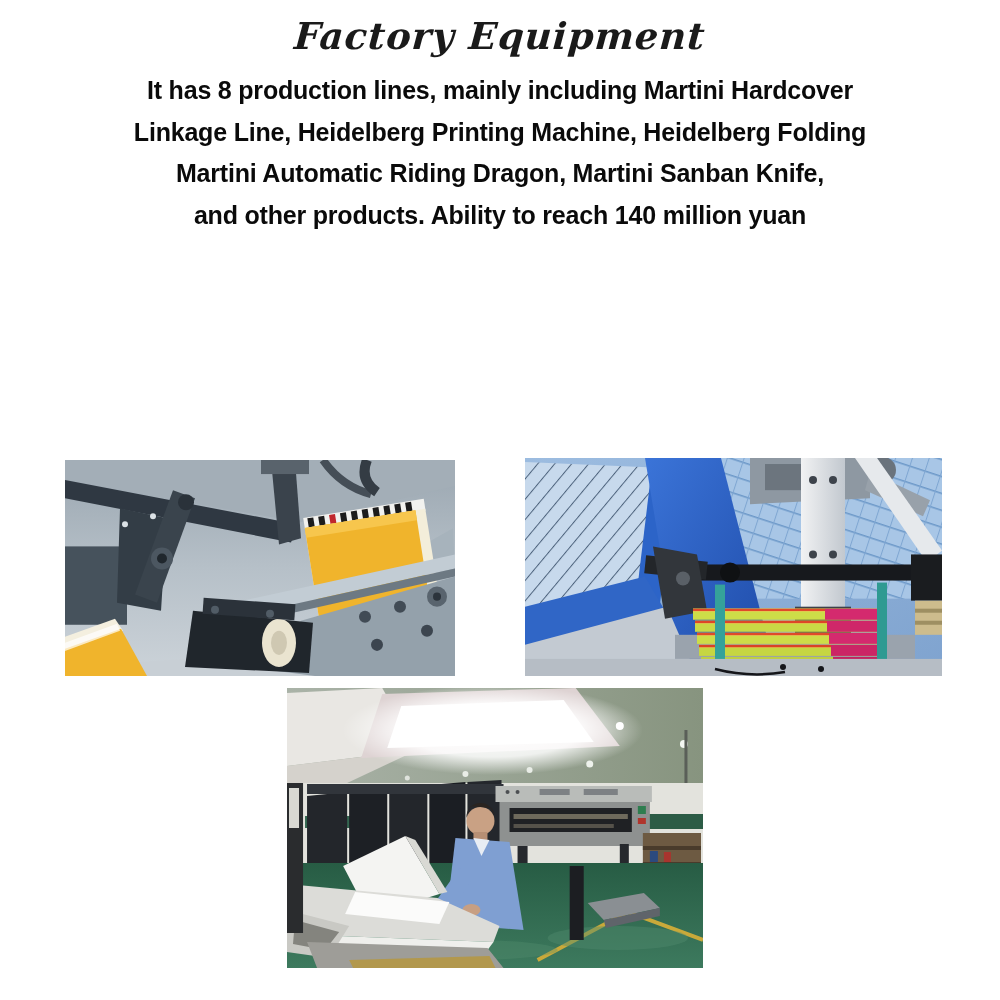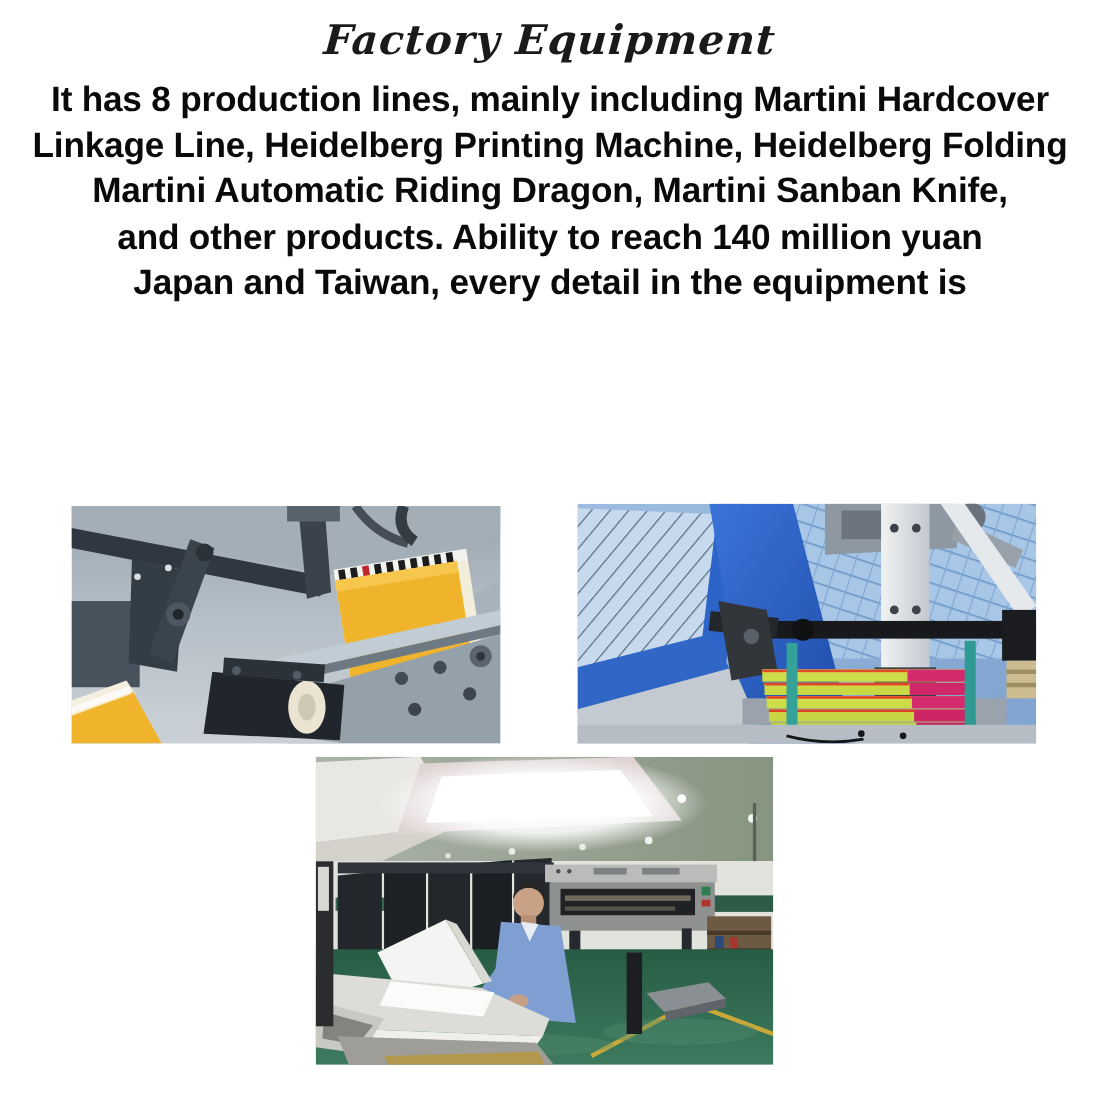--- a/index.html
+++ b/index.html
@@ -2,41 +2,40 @@
 <html><head>
 <meta charset="utf-8">
 <style>
   html,body{margin:0;padding:0;background:#fff;}
   .canvas{position:relative;width:1000px;height:1000px;background:#ffffff;overflow:hidden;
           font-family:"Liberation Sans",sans-serif;}
   .title{position:absolute;top:14px;left:0;width:100%;text-align:center;
          font-family:"DejaVu Serif",serif;font-style:italic;font-weight:bold;
          font-size:37px;color:#1a1a1a;letter-spacing:1px;transform:skewX(-4deg);}
   .para{position:absolute;top:70px;left:0;width:100%;text-align:center;color:#0a0a0a;}
-  .para .line{font-weight:bold;font-size:32px;line-height:41.5px;letter-spacing:-0.2px;
+  .para .line{font-weight:bold;font-size:25px;line-height:41.5px;letter-spacing:-0.2px;
               font-family:"Liberation Sans",sans-serif;}
   .photo{position:absolute;display:block;}
   .photo svg{display:block;width:100%;height:100%;}
   #photo1{left:65px;top:460px;width:390px;height:216px;}
   #photo2{left:525px;top:458px;width:417px;height:218px;}
   #photo3{left:287px;top:688px;width:416px;height:280px;}
 </style>
 </head>
 <body>
 
 <div class="canvas">
 
   <div class="title">Factory Equipment</div>
 
   <div class="para">
     <div class="line">It has 8 production lines, mainly including Martini Hardcover</div>
     <div class="line">Linkage Line, Heidelberg Printing Machine, Heidelberg Folding</div>
     <div class="line">Martini Automatic Riding Dragon, Martini Sanban Knife,</div>
     <div class="line">and other products. Ability to reach 140 million yuan</div>
-    <div class="line">Japan and Taiwan, every detail in the equipment is</div>
   </div>
 
   <div class="photo" id="photo1" role="img" aria-label="Bookbinding machine clamping a yellow hardcover book block">
     <svg viewBox="0 0 390 215" preserveAspectRatio="none">
       <defs>
         <linearGradient id="p1bg" x1="0" y1="0" x2="0" y2="1">
           <stop offset="0" stop-color="#9aa6b0"></stop>
             <stop offset="0.5" stop-color="#b6c0c8"></stop>
             <stop offset="1" stop-color="#ccd3d9"></stop>
         </linearGradient>

